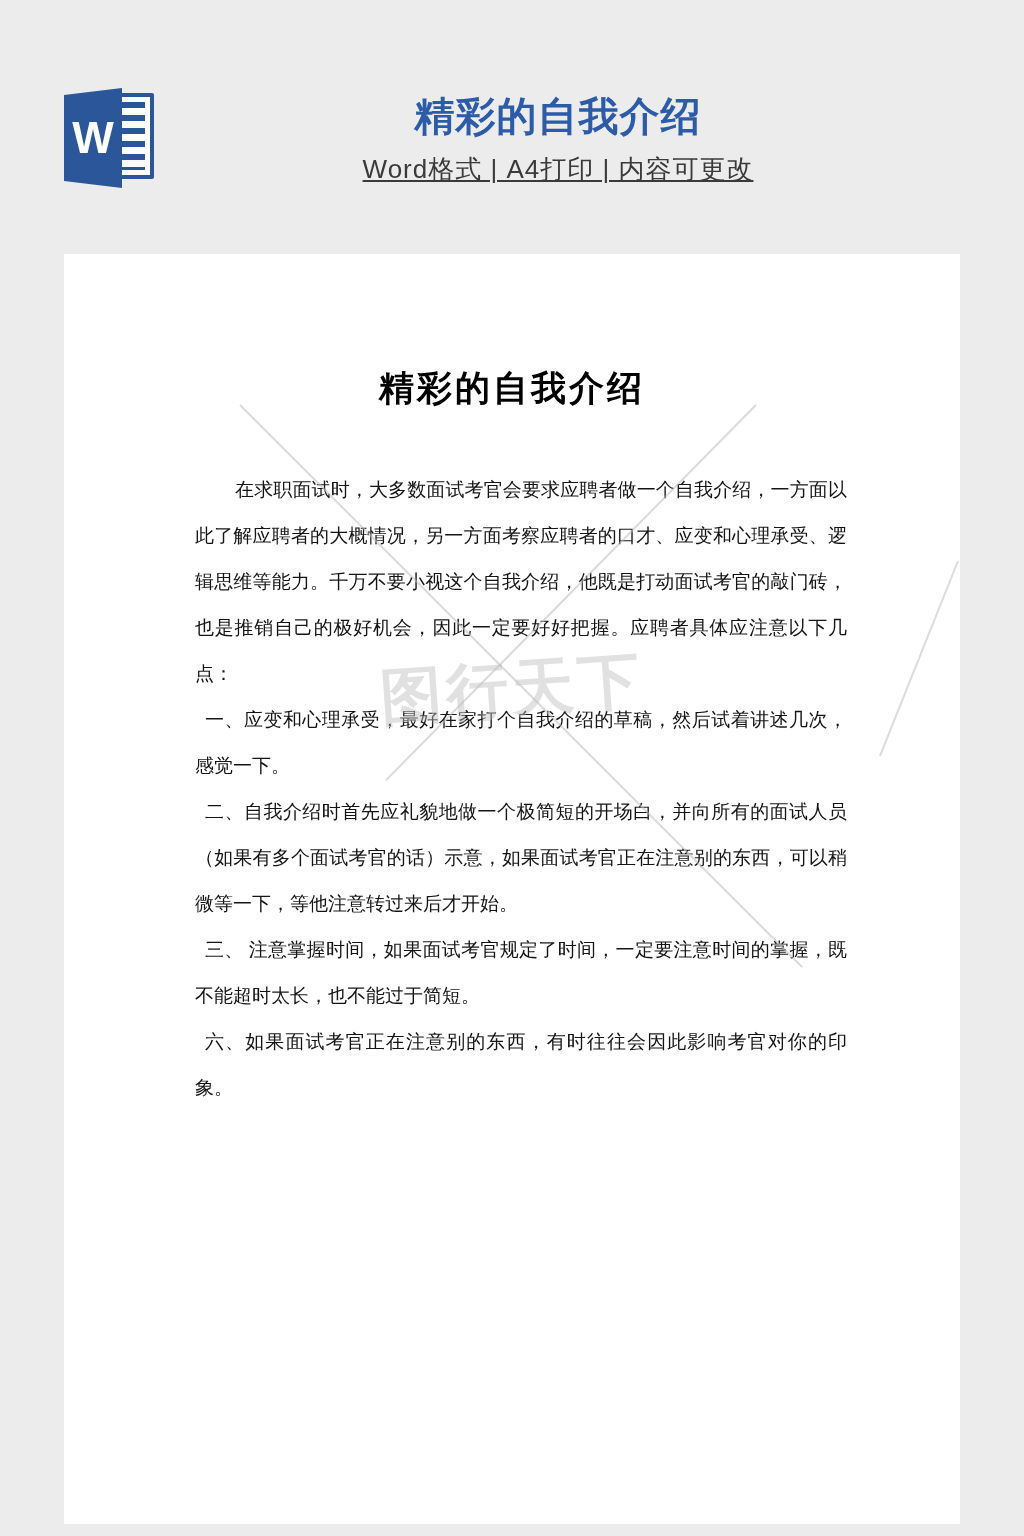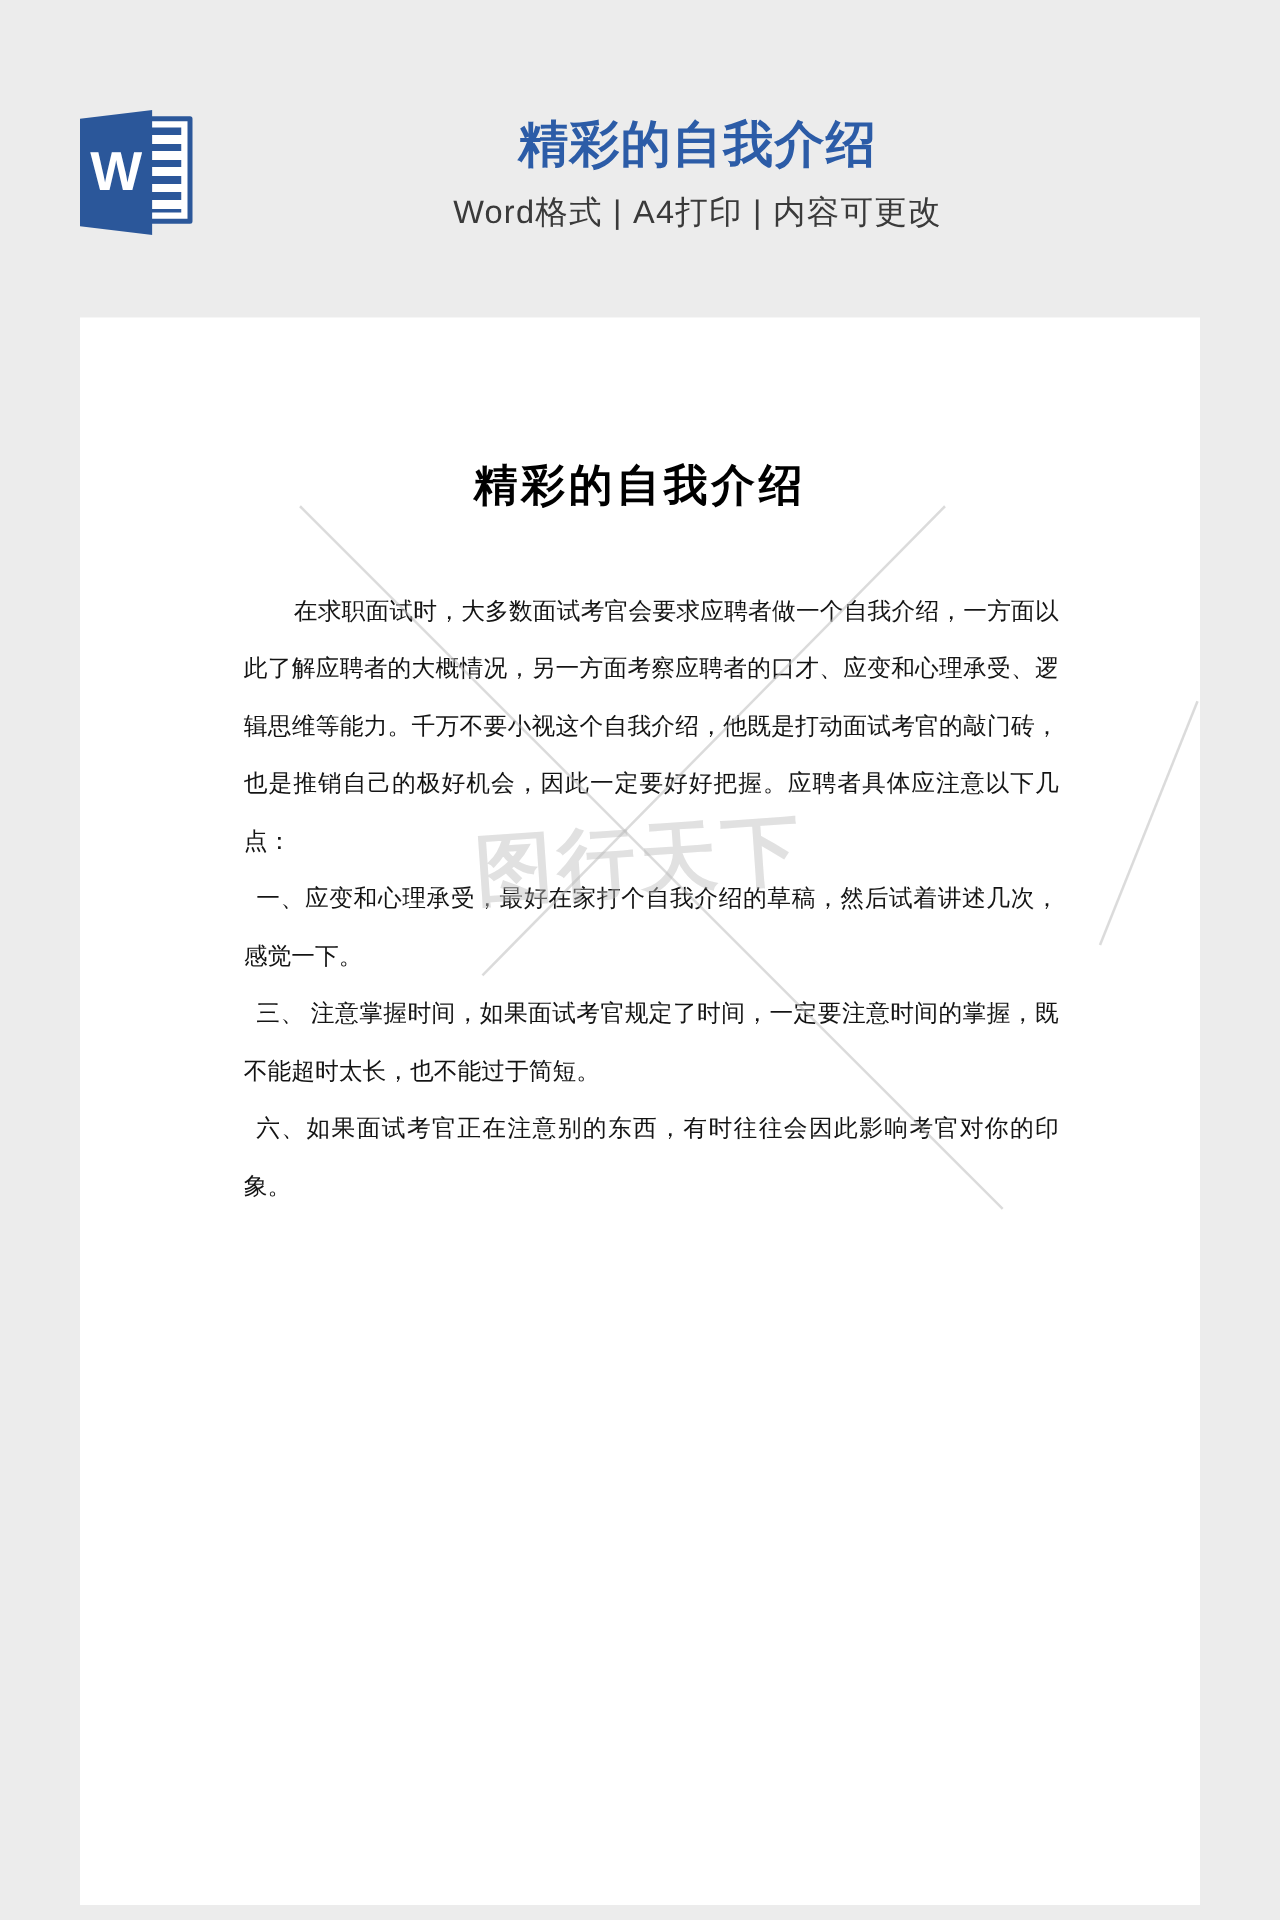--- a/index.html
+++ b/index.html
@@ -43,21 +43,21 @@
   }
   .header-text{
     position:absolute;left:156px;right:64px;top:94px;text-align:center;
   }
   .header-title{
     color:var(--header-title);
     font-size:40px;font-weight:700;letter-spacing:1px;line-height:1.1;
   }
   .header-subtitle{
     margin-top:14px;color:var(--subtitle-text);
-    font-size:26px;font-weight:400;letter-spacing:1px;
+    font-size:26px;font-weight:400;letter-spacing:1px;text-decoration:underline;
   }
 
   
   .doc-page{
     position:absolute;left:64px;top:254px;width:896px;height:1270px;
     background:var(--page);
   }
   .doc-title{
     padding-top:114px;text-align:center;
     font-family:"Liberation Serif","DejaVu Serif",serif;
@@ -113,16 +113,17 @@
   <div class="watermark-layer">
     <div class="wm-line a"></div>
     <div class="wm-line b"></div>
     <div class="wm-line c"></div>
     <div class="wm-text">图行天下</div>
   </div>
   <div class="doc-title">精彩的自我介绍</div>
   <div class="doc-body">
       <p class="indent-2">在求职面试时，大多数面试考官会要求应聘者做一个自我介绍，一方面以此了解应聘者的大概情况，另一方面考察应聘者的口才、应变和心理承受、逻辑思维等能力。千万不要小视这个自我介绍，他既是打动面试考官的敲门砖，也是推销自己的极好机会，因此一定要好好把握。应聘者具体应注意以下几点：</p>
       <p>一、应变和心理承受，最好在家打个自我介绍的草稿，然后试着讲述几次，感觉一下。</p>
+      <p>二、自我介绍时首先应礼貌地做一个极简短的开场白，并向所有的面试人员（如果有多个面试考官的话）示意，如果面试考官正在注意别的东西，可以稍微等一下，等他注意转过来后才开始。</p>
       <p>三、 注意掌握时间，如果面试考官规定了时间，一定要注意时间的掌握，既不能超时太长，也不能过于简短。</p>
       <p>六、如果面试考官正在注意别的东西，有时往往会因此影响考官对你的印象。</p>
     </div>
 </div>
 
 </body></html>

